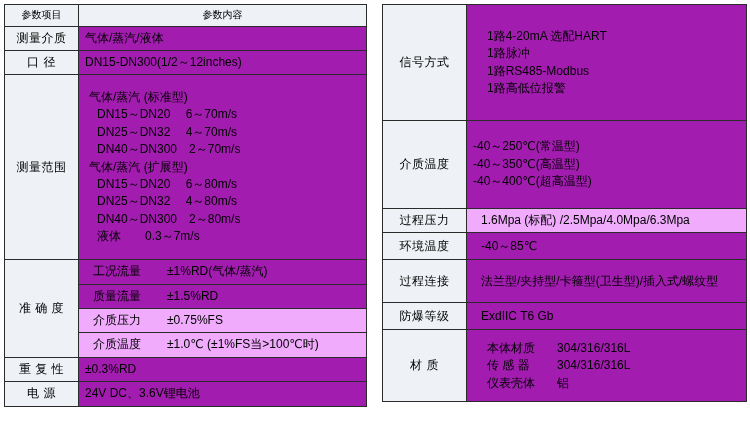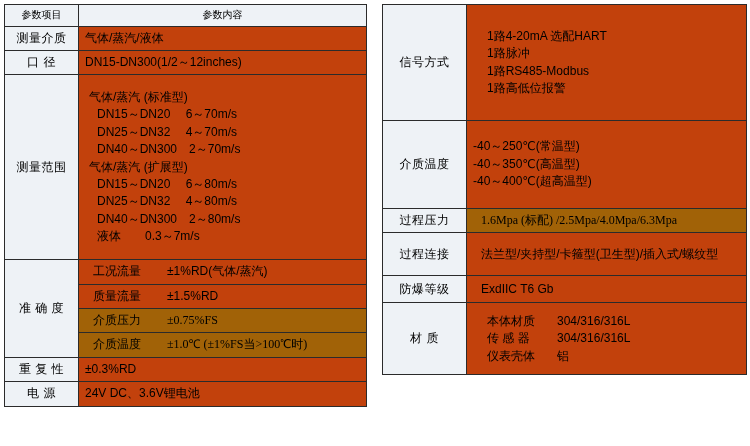--- a/index.html
+++ b/index.html
@@ -33,22 +33,22 @@
     text-align: center;
     font-size: 10px;
   }
   .lbl {
     text-align: center;
     background: #eef2f6;
     white-space: nowrap;
     letter-spacing: 0.5px;
   }
   .lbl-shade { background: #eef2f6; }
-  .val { background: #c2410c; }
-  .val-shade { background: #a16207; font-family: Liberation Serif, serif; }
+  .val { background: #a21caf; }
+  .val-shade { background: #f0abfc; }
   .multi { line-height: 1.85; }
   .indent { display: block; padding-left: 8px; }
   .row-line { display: block; }
   .gap-s { display: inline-block; width: 8px; }
   .gap-l { display: inline-block; width: 26px; }
   .matcell { display: block; }
   .matname { display: inline-block; width: 62px; }
 </style>
 </head>
 <body>
@@ -139,20 +139,24 @@
         <td class="val multi" style="">
           <span class="row-line">-40～250℃(常温型)</span>
           <span class="row-line">-40～350℃(高温型)</span>
           <span class="row-line">-40～400℃(超高温型)</span>
         </td>
       </tr>
       <tr style="height:16px;">
         <td class="lbl">过程压力</td>
         <td class="val-shade" style="padding-left:14px;">1.6Mpa (标配) /2.5Mpa/4.0Mpa/6.3Mpa</td>
       </tr>
+      <tr style="height:27px;">
+        <td class="lbl">环境温度</td>
+        <td class="val" style="padding-left:14px;">-40～85℃</td>
+      </tr>
       <tr style="height:43px;">
         <td class="lbl">过程连接</td>
         <td class="val" style="padding-left:14px;">法兰型/夹持型/卡箍型(卫生型)/插入式/螺纹型</td>
       </tr>
       <tr style="height:27px;">
         <td class="lbl">防爆等级</td>
         <td class="val" style="padding-left:14px;">ExdIIC T6 Gb</td>
       </tr>
       <tr style="height:72px;">
         <td class="lbl">材   质</td>

